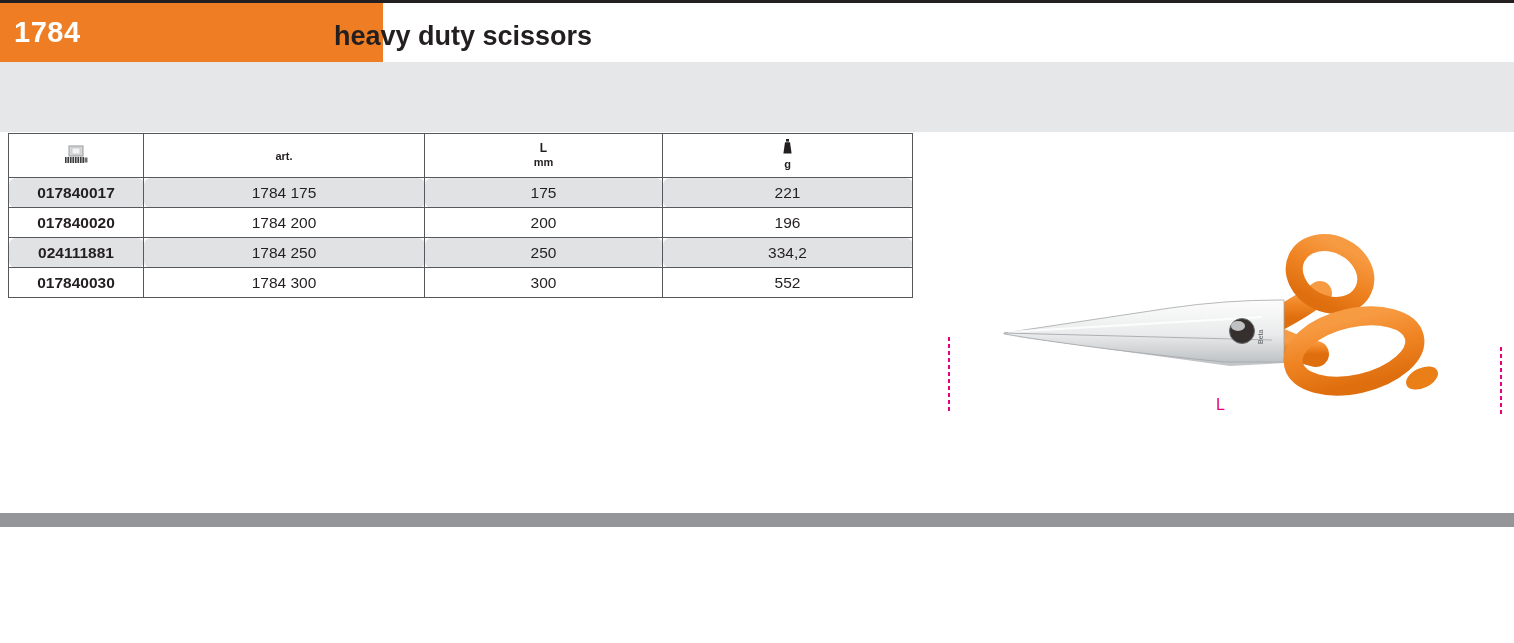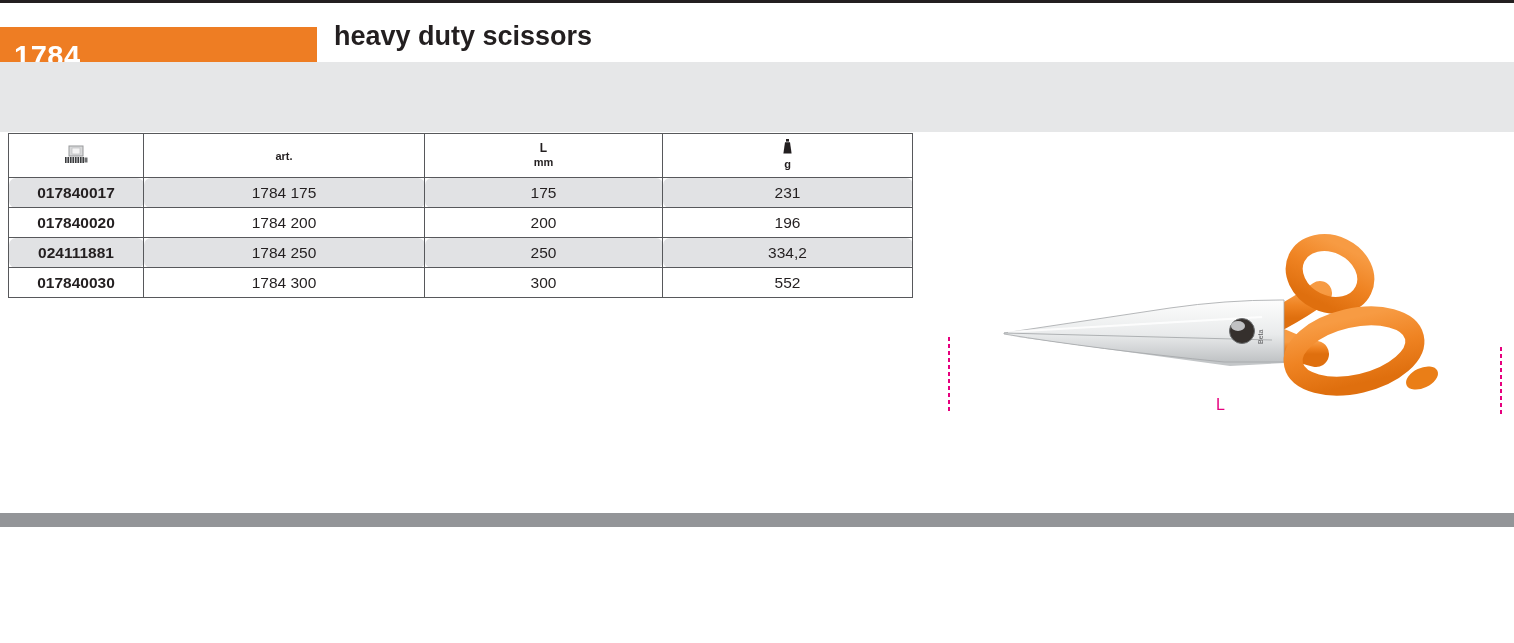--- a/index.html
+++ b/index.html
@@ -11,23 +11,23 @@
     --ink:#231f20;
     --table-border:#57585b;
   }
   html,body{margin:0;padding:0;background:#fff;}
   .page{
     position:relative;width:1514px;height:643px;background:#fff;overflow:hidden;
     font-family:"Liberation Sans",sans-serif;color:var(--ink);
   }
   .top-rule{position:absolute;top:0;left:0;width:100%;height:3px;background:#231f20;}
   .code-block{
-    position:absolute;top:3px;left:0;width:317px;height:59px;
+    position:absolute;top:3px;left:0;width:383px;height:59px;
     background:var(--accent-orange);box-sizing:border-box;padding-left:14px;
-    display:flex;align-items:center;margin-top:24px;
+    display:flex;align-items:center;
   }
   .code-block span{color:#fff;font-size:29px;font-weight:bold;letter-spacing:.5px;}
   .page-title{
     position:absolute;top:3px;left:330px;height:59px;margin:4px;
     display:flex;align-items:center;font-size:27px;font-weight:bold;color:var(--ink);
   }
   .gray-band{position:absolute;top:62px;left:0;width:100%;height:70px;background:var(--band-gray);}
   table.spec{
     position:absolute;top:133px;left:8px;width:904px;
     border-collapse:collapse;table-layout:fixed;background:#fff;
@@ -109,21 +109,21 @@
             <div class="small">g</div>
           </div>
         </th>
       </tr>
     </thead>
     <tbody id="spec-rows">
         <tr>
           <td>017840017</td>
           <td>1784 175</td>
           <td>175</td>
-          <td>231</td>
+          <td>221</td>
         </tr>
         <tr>
           <td>017840020</td>
           <td>1784 200</td>
           <td>200</td>
           <td>196</td>
         </tr>
         <tr>
           <td>024111881</td>
           <td>1784 250</td>

